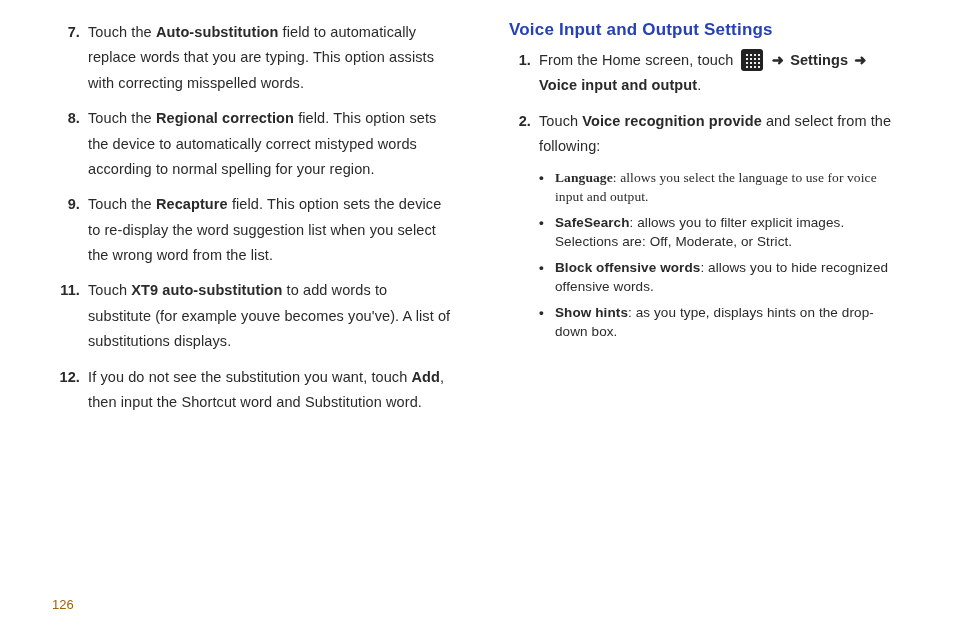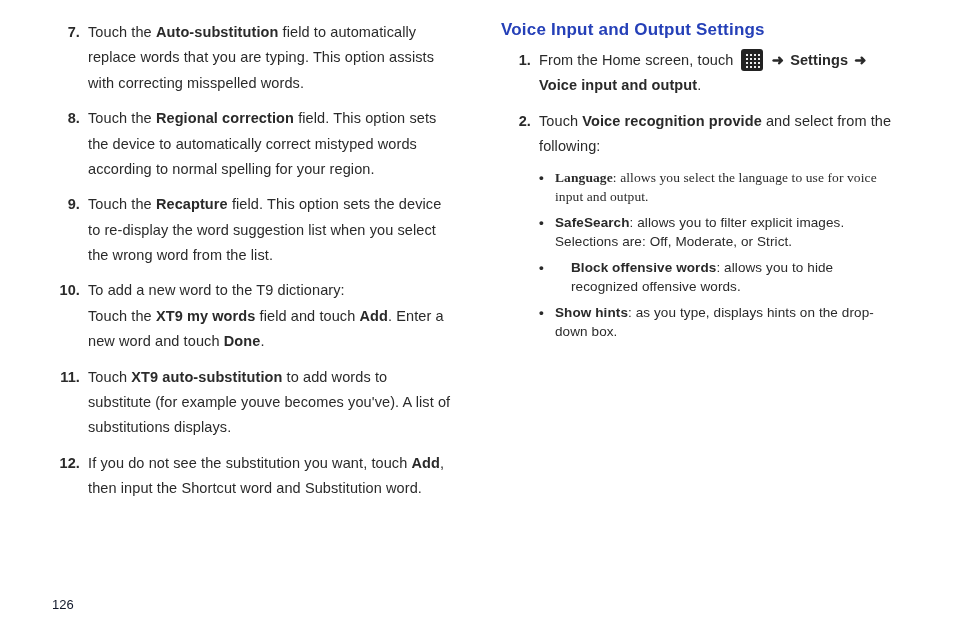--- a/index.html
+++ b/index.html
@@ -42,21 +42,21 @@
     font-weight: bold;
     padding-right: 8px;
   }
   .body {
     flex: 1;
   }
   .h2 {
     color: #2540b8;
     font-weight: 800;
     font-size: 17px;
-    margin: 0 0 8px 0;
+    margin: 0 0 8px 8px;
     letter-spacing: 0.2px;
   }
   .intro {
     font-size: 14.5px;
     line-height: 1.55;
     margin: 0 0 10px 8px;
   }
   .ul {
     margin-left: 0px;
   }
@@ -71,21 +71,21 @@
     width: 16px;
     flex-shrink: 0;
     text-align: left;
     font-weight: bold;
   }
   .pn {
     position: absolute;
     left: 52px;
     bottom: 24px;
     font-size: 13px;
-    color: #0f172a;
+    color: #a16207;
   }
   .app-icon {
     display: inline-block;
     vertical-align: middle;
     width: 22px;
     height: 22px;
     background: #222;
     border-radius: 3px;
     position: relative;
     margin: -4px 3px -2px 3px;
@@ -118,24 +118,20 @@
         </div>
         <div class="li">
           <div class="num">8.</div>
           <div class="body">Touch the <b>Regional correction</b> field. This option sets the device to automatically correct mistyped words according to normal spelling for your region.</div>
         </div>
         <div class="li">
           <div class="num">9.</div>
           <div class="body">Touch the <b>Recapture</b> field. This option sets the device to re-display the word suggestion list when you select the wrong word from the list.</div>
         </div>
         <div class="li">
-          <div class="num">10.</div>
-          <div class="body">To add a new word to the T9 dictionary:<br>Touch the <b>XT9 my words</b> field and touch <b>Add</b>. Enter a new word and touch <b>Done</b>.</div>
-        </div>
-        <div class="li">
           <div class="num">11.</div>
           <div class="body">Touch <b>XT9 auto-substitution</b> to add words to substitute (for example youve becomes you've). A list of substitutions displays.</div>
         </div>
         <div class="li">
           <div class="num">12.</div>
           <div class="body">If you do not see the substitution you want, touch <b>Add</b>, then input the Shortcut word and Substitution word.</div>
         </div>
       </div>
   </div>
 
@@ -152,21 +148,21 @@
               <div class="uli">
                 <div class="bullet">•</div>
                 <div style="flex: 1 1 0%; font-family: Liberation Serif, serif;"><b>Language</b>: allows you select the language to use for voice input and output.</div>
               </div>
               <div class="uli">
                 <div class="bullet">•</div>
                 <div style="flex: 1 1 0%;"><b>SafeSearch</b>: allows you to filter explicit images. Selections are: Off, Moderate, or Strict.</div>
               </div>
               <div class="uli">
                 <div class="bullet">•</div>
-                <div style="flex: 1 1 0%; margin-left: 16px;"><b>Block offensive words</b>: allows you to hide recognized offensive words.</div>
+                <div style="flex: 1 1 0%;"><b>Block offensive words</b>: allows you to hide recognized offensive words.</div>
               </div>
               <div class="uli">
                 <div class="bullet">•</div>
                 <div style="flex: 1 1 0%;"><b>Show hints</b>: as you type, displays hints on the drop-down box.</div>
               </div>
             </div></div>
         </div>
       </div>
   </div>
 

